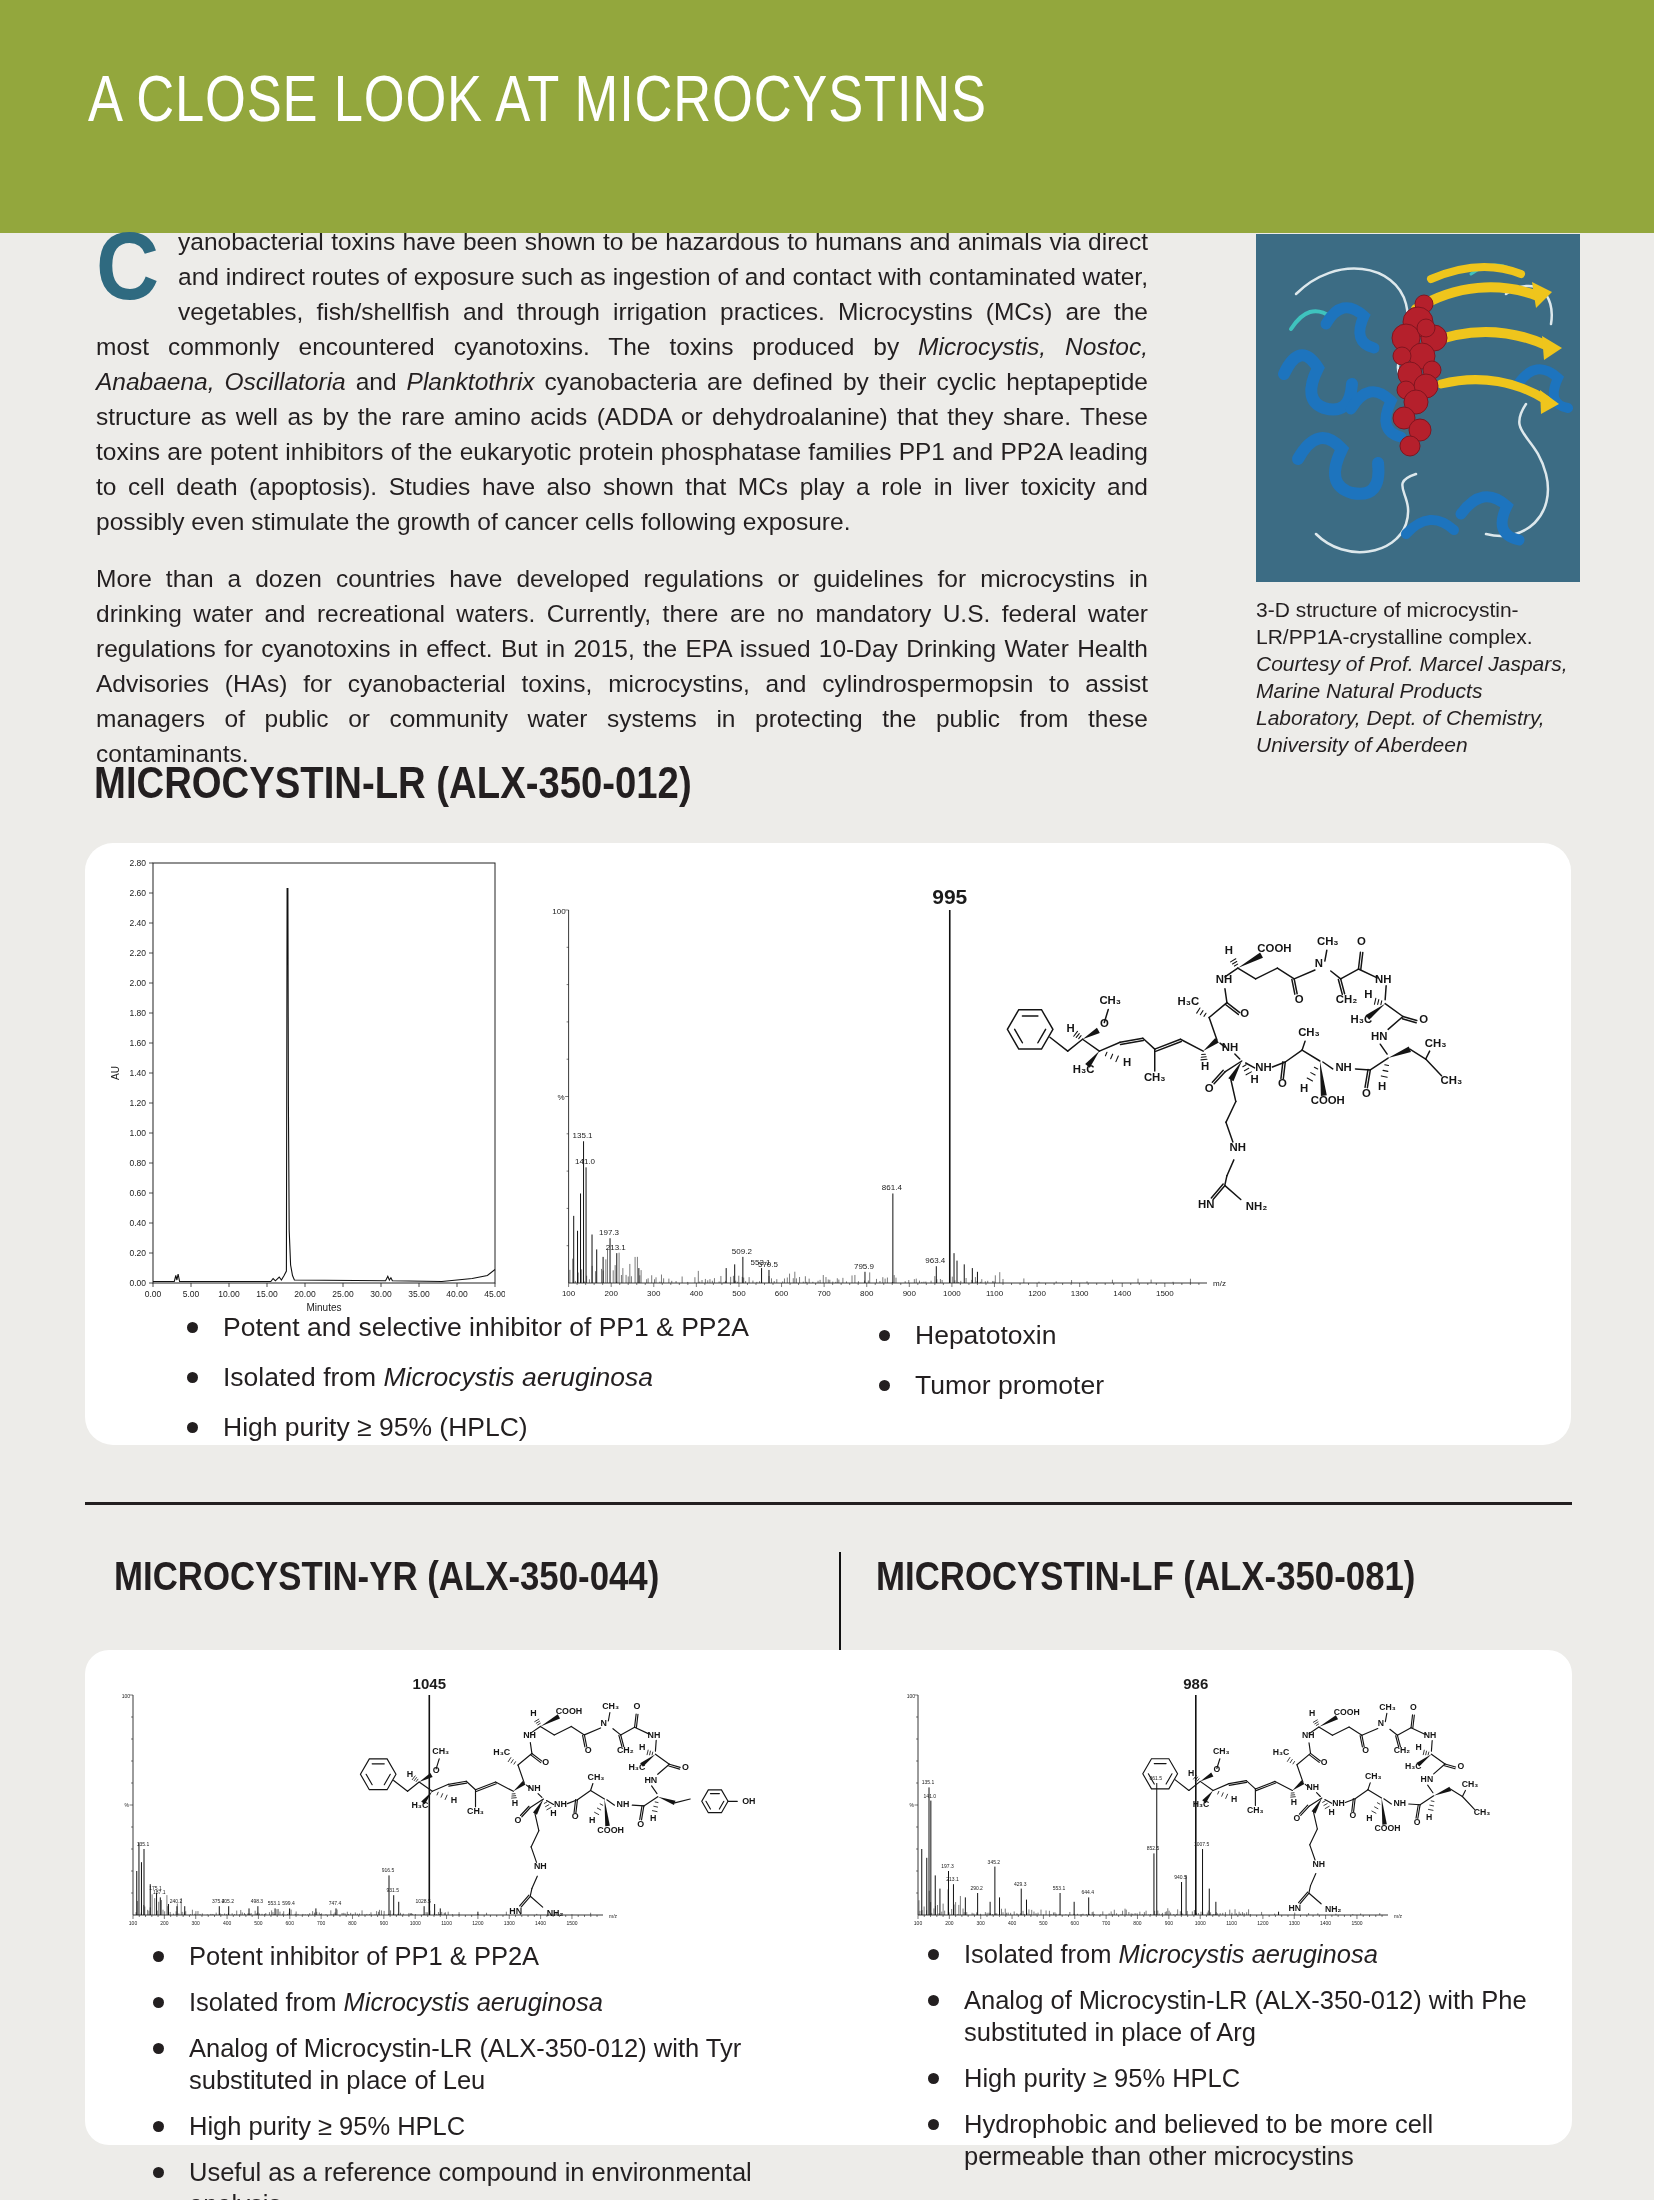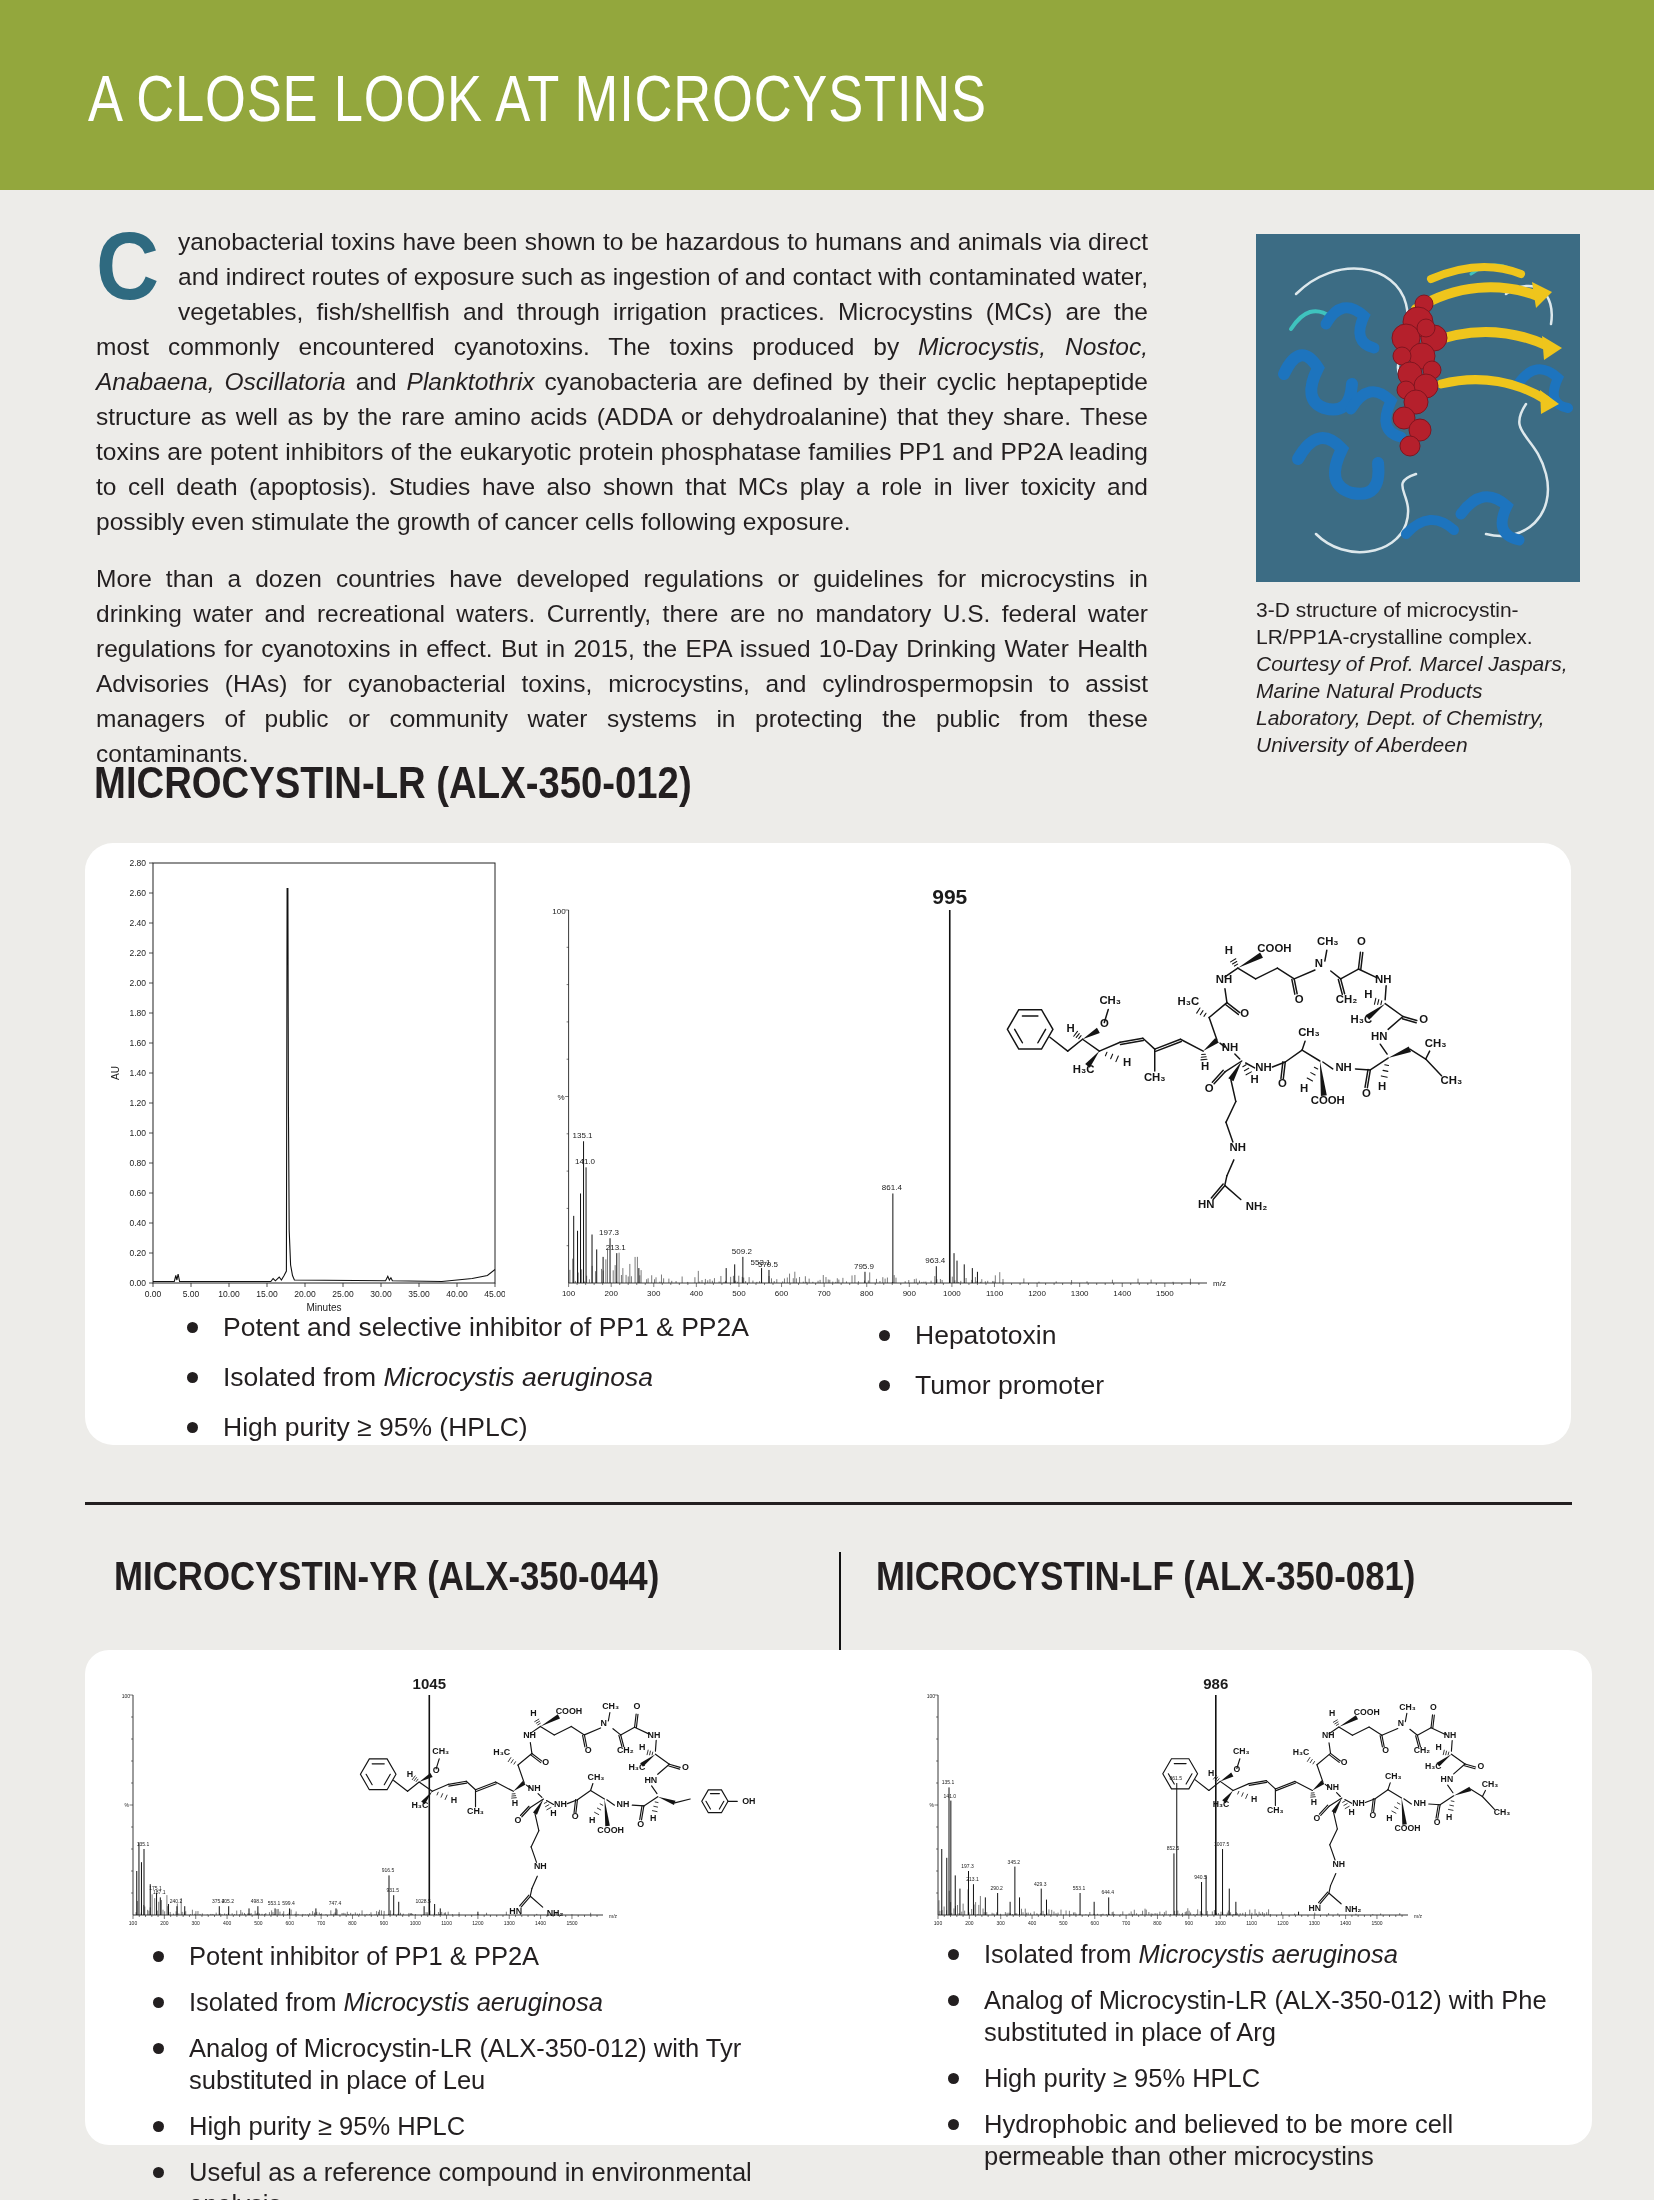--- a/index.html
+++ b/index.html
@@ -4,37 +4,37 @@
 <style>
   :root{
     --green:#93A73D; --bg:#EDECE9; --card:#FFFFFF; --ink:#231F20; --teal:#2F6A80;
     --fig-bg:#3C6C84; --fig-ribbon:#1D74BE; --fig-sheet:#EFC51C; --fig-ligand:#B5202C; --fig-loop:#DDE8EC;
   }
   html,body{margin:0;padding:0;}
   body{font-family:"Liberation Sans",sans-serif;color:var(--ink);}
   #page{position:relative;width:1654px;height:2200px;background:var(--bg);overflow:hidden;}
   .cond{display:inline-block;transform:scaleX(.82);transform-origin:0 50%;white-space:nowrap;}
   .cond2{display:inline-block;transform:scaleX(.87);transform-origin:0 50%;white-space:nowrap;}
-  #header{position:absolute;left:0;top:0;width:1654px;height:190px;background:var(--green);}
+  #header{position:absolute;left:0;top:0;width:1654px;height:233px;background:var(--green);}
   #page-title{position:absolute;left:88px;top:62px;font-size:64px;font-weight:400;color:#FFFFFF;letter-spacing:1px;}
   #intro-text{position:absolute;left:96px;top:224px;width:1052px;font-size:24.5px;line-height:35px;text-align:justify;}
   #intro-text p{margin:0 0 22px 0;}
   .dropcap{float:left;font-size:97px;line-height:76px;font-weight:700;color:var(--teal);margin:4px 12px 0 0;transform:scaleX(.9);transform-origin:0 0;}
   .it{font-style:italic;}
   #figure-block{position:absolute;left:1256px;top:234px;width:324px;}
   #protein-figure{width:324px;height:348px;display:block;}
   #figure-caption{margin-top:14px;font-size:21px;line-height:27px;}
   .sec-heading{position:absolute;font-weight:700;color:var(--ink);}
   #lr-heading{left:94px;top:758px;font-size:44px;}
   #yr-heading{left:90px;top:1554px;font-size:40px;margin-left:24px;}
   #lf-heading{left:876px;top:1554px;font-size:40px;}
   .card{position:absolute;background:var(--card);border-radius:28px;}
   #lr-card{left:85px;top:843px;width:1486px;height:602px;}
   #yr-card{left:85px;top:1650px;width:869px;height:495px;border-radius:24px;}
-  #lf-card{left:892px;top:1650px;width:700px;height:495px;border-radius:24px;}
+  #lf-card{left:872px;top:1650px;width:700px;height:495px;border-radius:24px;}
   #section-rule{position:absolute;left:85px;top:1502px;width:1487px;height:3px;background:var(--ink);}
   #column-divider{position:absolute;left:839px;top:1552px;width:2px;height:580px;background:#111;}
   svg.chart,svg.struct{position:absolute;}
   #hplc-svg{left:20px;top:12px;}
   #ms-lr-svg{left:452px;top:34px;}
   #struct-lr-svg{left:893px;top:40px;}
   #ms-yr-svg{left:26px;top:18px;}
   #struct-yr-svg{left:252px;top:10px;}
   #ms-lf-svg{left:24px;top:18px;}
   #struct-lf-svg{left:248px;top:12px;}

